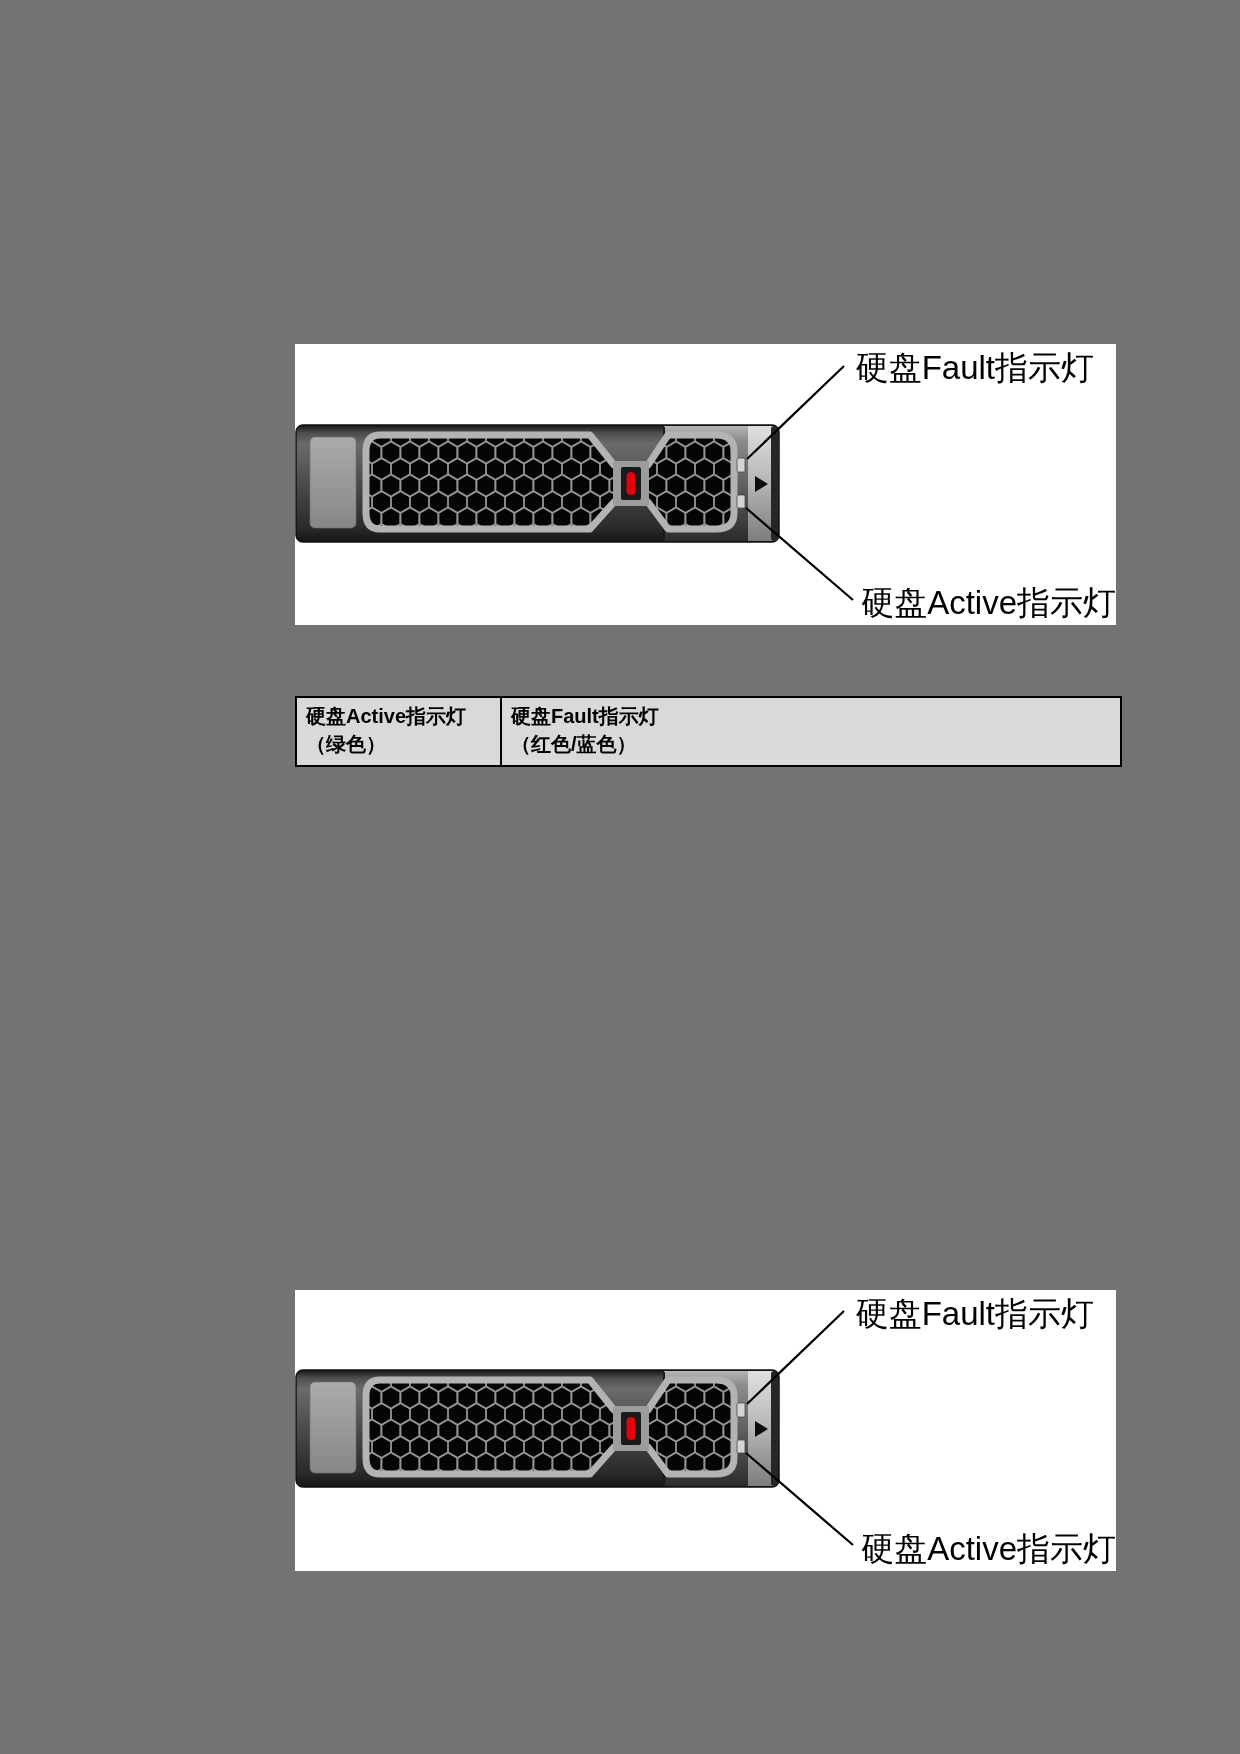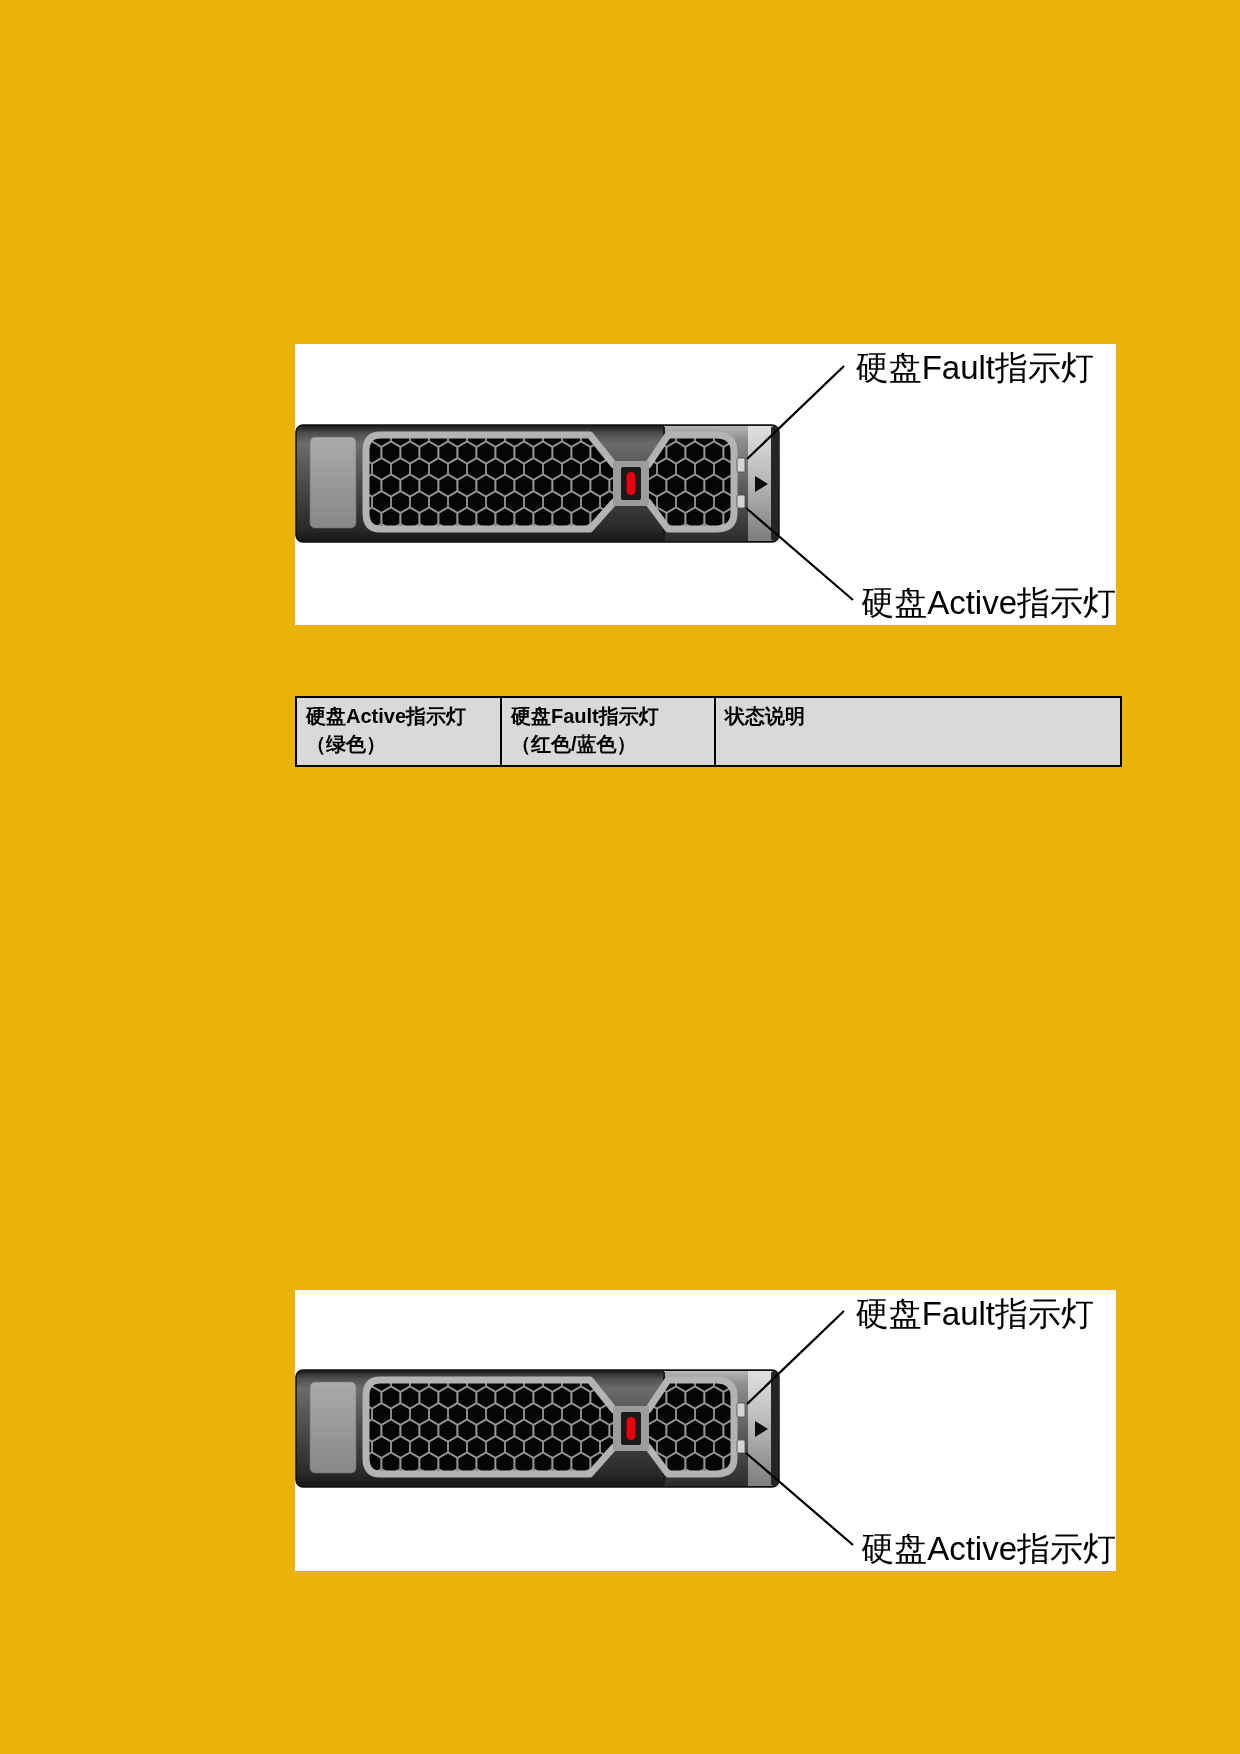--- a/index.html
+++ b/index.html
@@ -1,20 +1,20 @@
 <!DOCTYPE html>
 <html><head>
 <meta charset="utf-8">
 <style>
   html,body{margin:0;padding:0;background:#000;}
   .page{
     position:relative;
     width:1240px;
     height:1754px;
-    background:#eab308;
+    background:#737373;
     overflow:hidden;
     font-family:"Liberation Sans","DejaVu Sans",sans-serif;
   }
   
   .figure{
     position:absolute;
     left:295px;
     width:821px;
     height:281px;
     background:#ffffff;
@@ -126,24 +126,20 @@
   
   <div class="spec-table">
     <div class="spec-cell c1">
       <span>硬盘Active指示灯</span>
       <span>（绿色）</span>
     </div>
     <div class="spec-cell c2">
       <span>硬盘Fault指示灯</span>
       <span>（红色/蓝色）</span>
     </div>
-    <div class="spec-cell c3">
-      <span>状态说明</span>
-      <span></span>
-    </div>
   </div>
 
   
   <section class="figure" id="fig2">
     <svg class="figsvg" viewBox="0 0 821 281">
       <use href="#tray-g" x="1" y="80"></use>
       <line x1="452" y1="114" x2="549" y2="21" stroke="#000" stroke-width="2.2"></line>
       <line x1="451" y1="163" x2="558" y2="255" stroke="#000" stroke-width="2.2"></line>
     </svg>
     <div class="callout fault">硬盘Fault指示灯</div>

